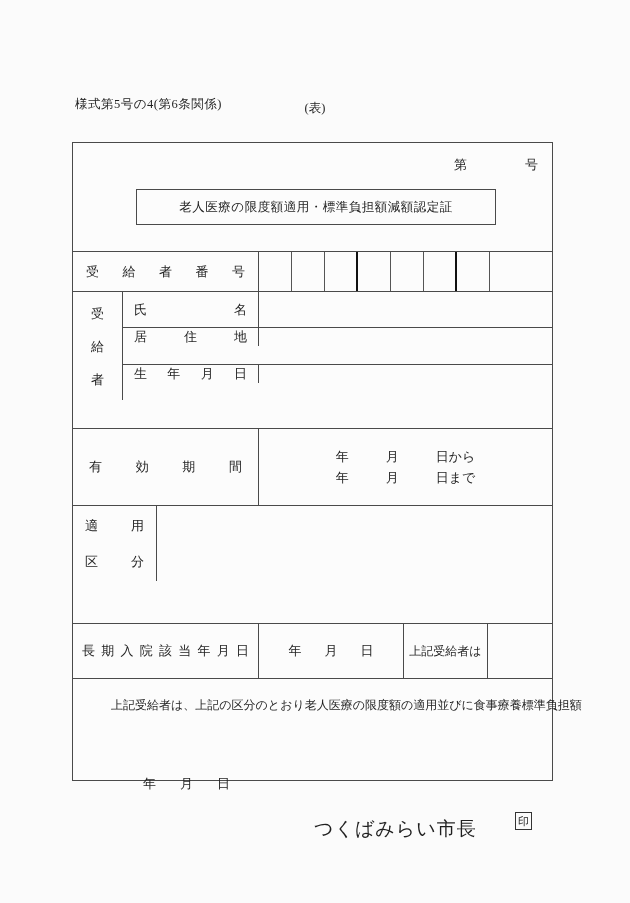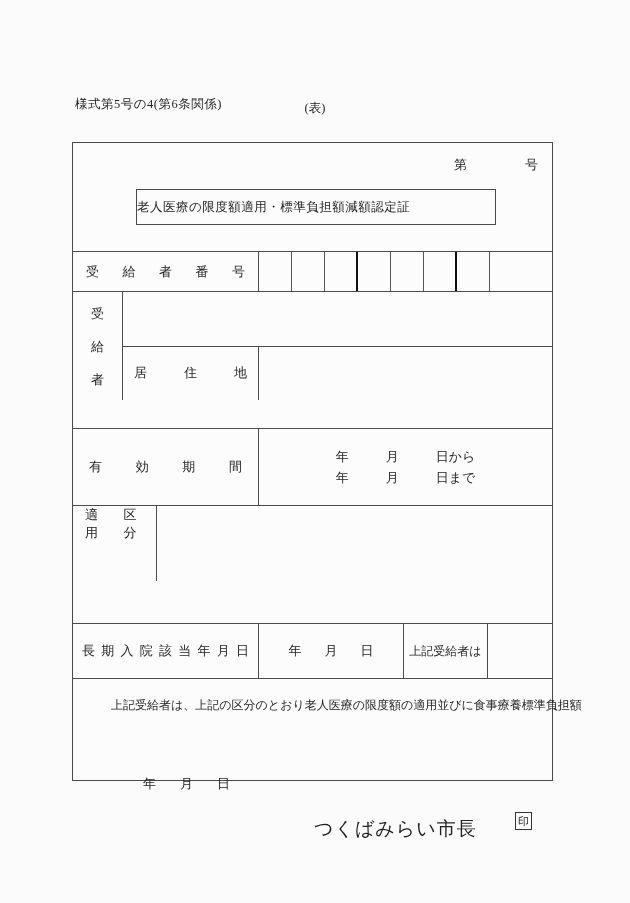--- a/index.html
+++ b/index.html
@@ -33,21 +33,21 @@
   .header-zone { position: relative; height: 108px; }
   .number-line {
     position: absolute; top: 13px; right: 14px; width: 84px;
     display: flex; justify-content: space-between;
     font-size: 13px;
   }
   .title-box {
     position: absolute; left: 63px; top: 46px;
     width: 360px; height: 36px;
     border: 1px solid #4a4a4a;
-    display: flex; align-items: center; justify-content: flex-start;
+    display: flex; align-items: center; justify-content: center;
     font-size: 12.5px; letter-spacing: 0.5px;
   }
 
   .row { display: flex; border-top: 1px solid #4a4a4a; }
 
   .cell-r { border-right: 1px solid #4a4a4a; }
 
   .jlabel {
     text-align: justify; text-align-last: justify;
     font-size: 13px;
@@ -65,39 +65,39 @@
   
   .row-recipient { height: 109px; }
   .recipient-outer-label {
     width: 50px;
     display: flex; flex-direction: column;
     align-items: center; justify-content: center;
     font-size: 13px; line-height: 33px;
   }
   .recipient-rows { flex: 1; display: flex; flex-direction: column; }
   .recipient-subrow { flex: 1; display: flex; }
-  .recipient-subrow + .recipient-subrow { border-top: 1px solid #4a4a4a; }
+  .recipient-subrow + .recipient-subrow { border-top: 1px solid #4a4a4a; flex-direction: column; }
   .sub-label { width: 136px; padding: 0 11px; }
   .sub-value { flex: 1; }
 
   
   .row-validity { height: 77px; margin-top: 28px; }
   .validity-label { width: 186px; padding: 0 16px; }
   .validity-value {
     flex: 1; display: flex; flex-direction: column;
     align-items: center; justify-content: center;
     font-size: 13px;
   }
   .validity-line { display: flex; gap: 37px; line-height: 21px; }
 
   
   .row-category { height: 76px; }
   .category-label {
     width: 84px; padding: 0 12px;
-    display: flex; flex-direction: row; justify-content: center;
+    display: flex; flex-direction: column; justify-content: center;
     gap: 18px; font-size: 13px;
   }
   .category-label > div { text-align: justify; text-align-last: justify; }
   .category-value { flex: 1; }
 
   
   .row-longterm { height: 55px; margin-top: 42px; }
   .longterm-label { width: 186px; padding: 0 9px; letter-spacing: 0; }
   .longterm-date {
     width: 145px; display: flex; align-items: center; justify-content: center;
@@ -164,28 +164,37 @@
     </div>
 
     <div class="row row-recipient">
       <div class="recipient-outer-label cell-r">
         <span>受</span>
         <span>給</span>
         <span>者</span>
       </div>
       <div class="recipient-rows">
         <div class="recipient-subrow">
+          <div class="jlabel sub-label cell-r">
+            <span>氏 名</span>
+          </div>
           <div class="sub-value"></div>
         </div>
         <div class="recipient-subrow">
           <div class="jlabel sub-label cell-r">
             <span>居 住 地</span>
           </div>
           <div class="sub-value"></div>
         </div>
+        <div class="recipient-subrow">
+          <div class="jlabel sub-label cell-r">
+            <span>生 年 月 日</span>
+          </div>
+          <div class="sub-value"></div>
+        </div>
       </div>
     </div>
 
     <div class="row row-validity">
       <div class="jlabel validity-label cell-r">
         <span>有 効 期 間</span>
       </div>
       <div class="validity-value">
         <div class="validity-line">
           <span>年</span>

